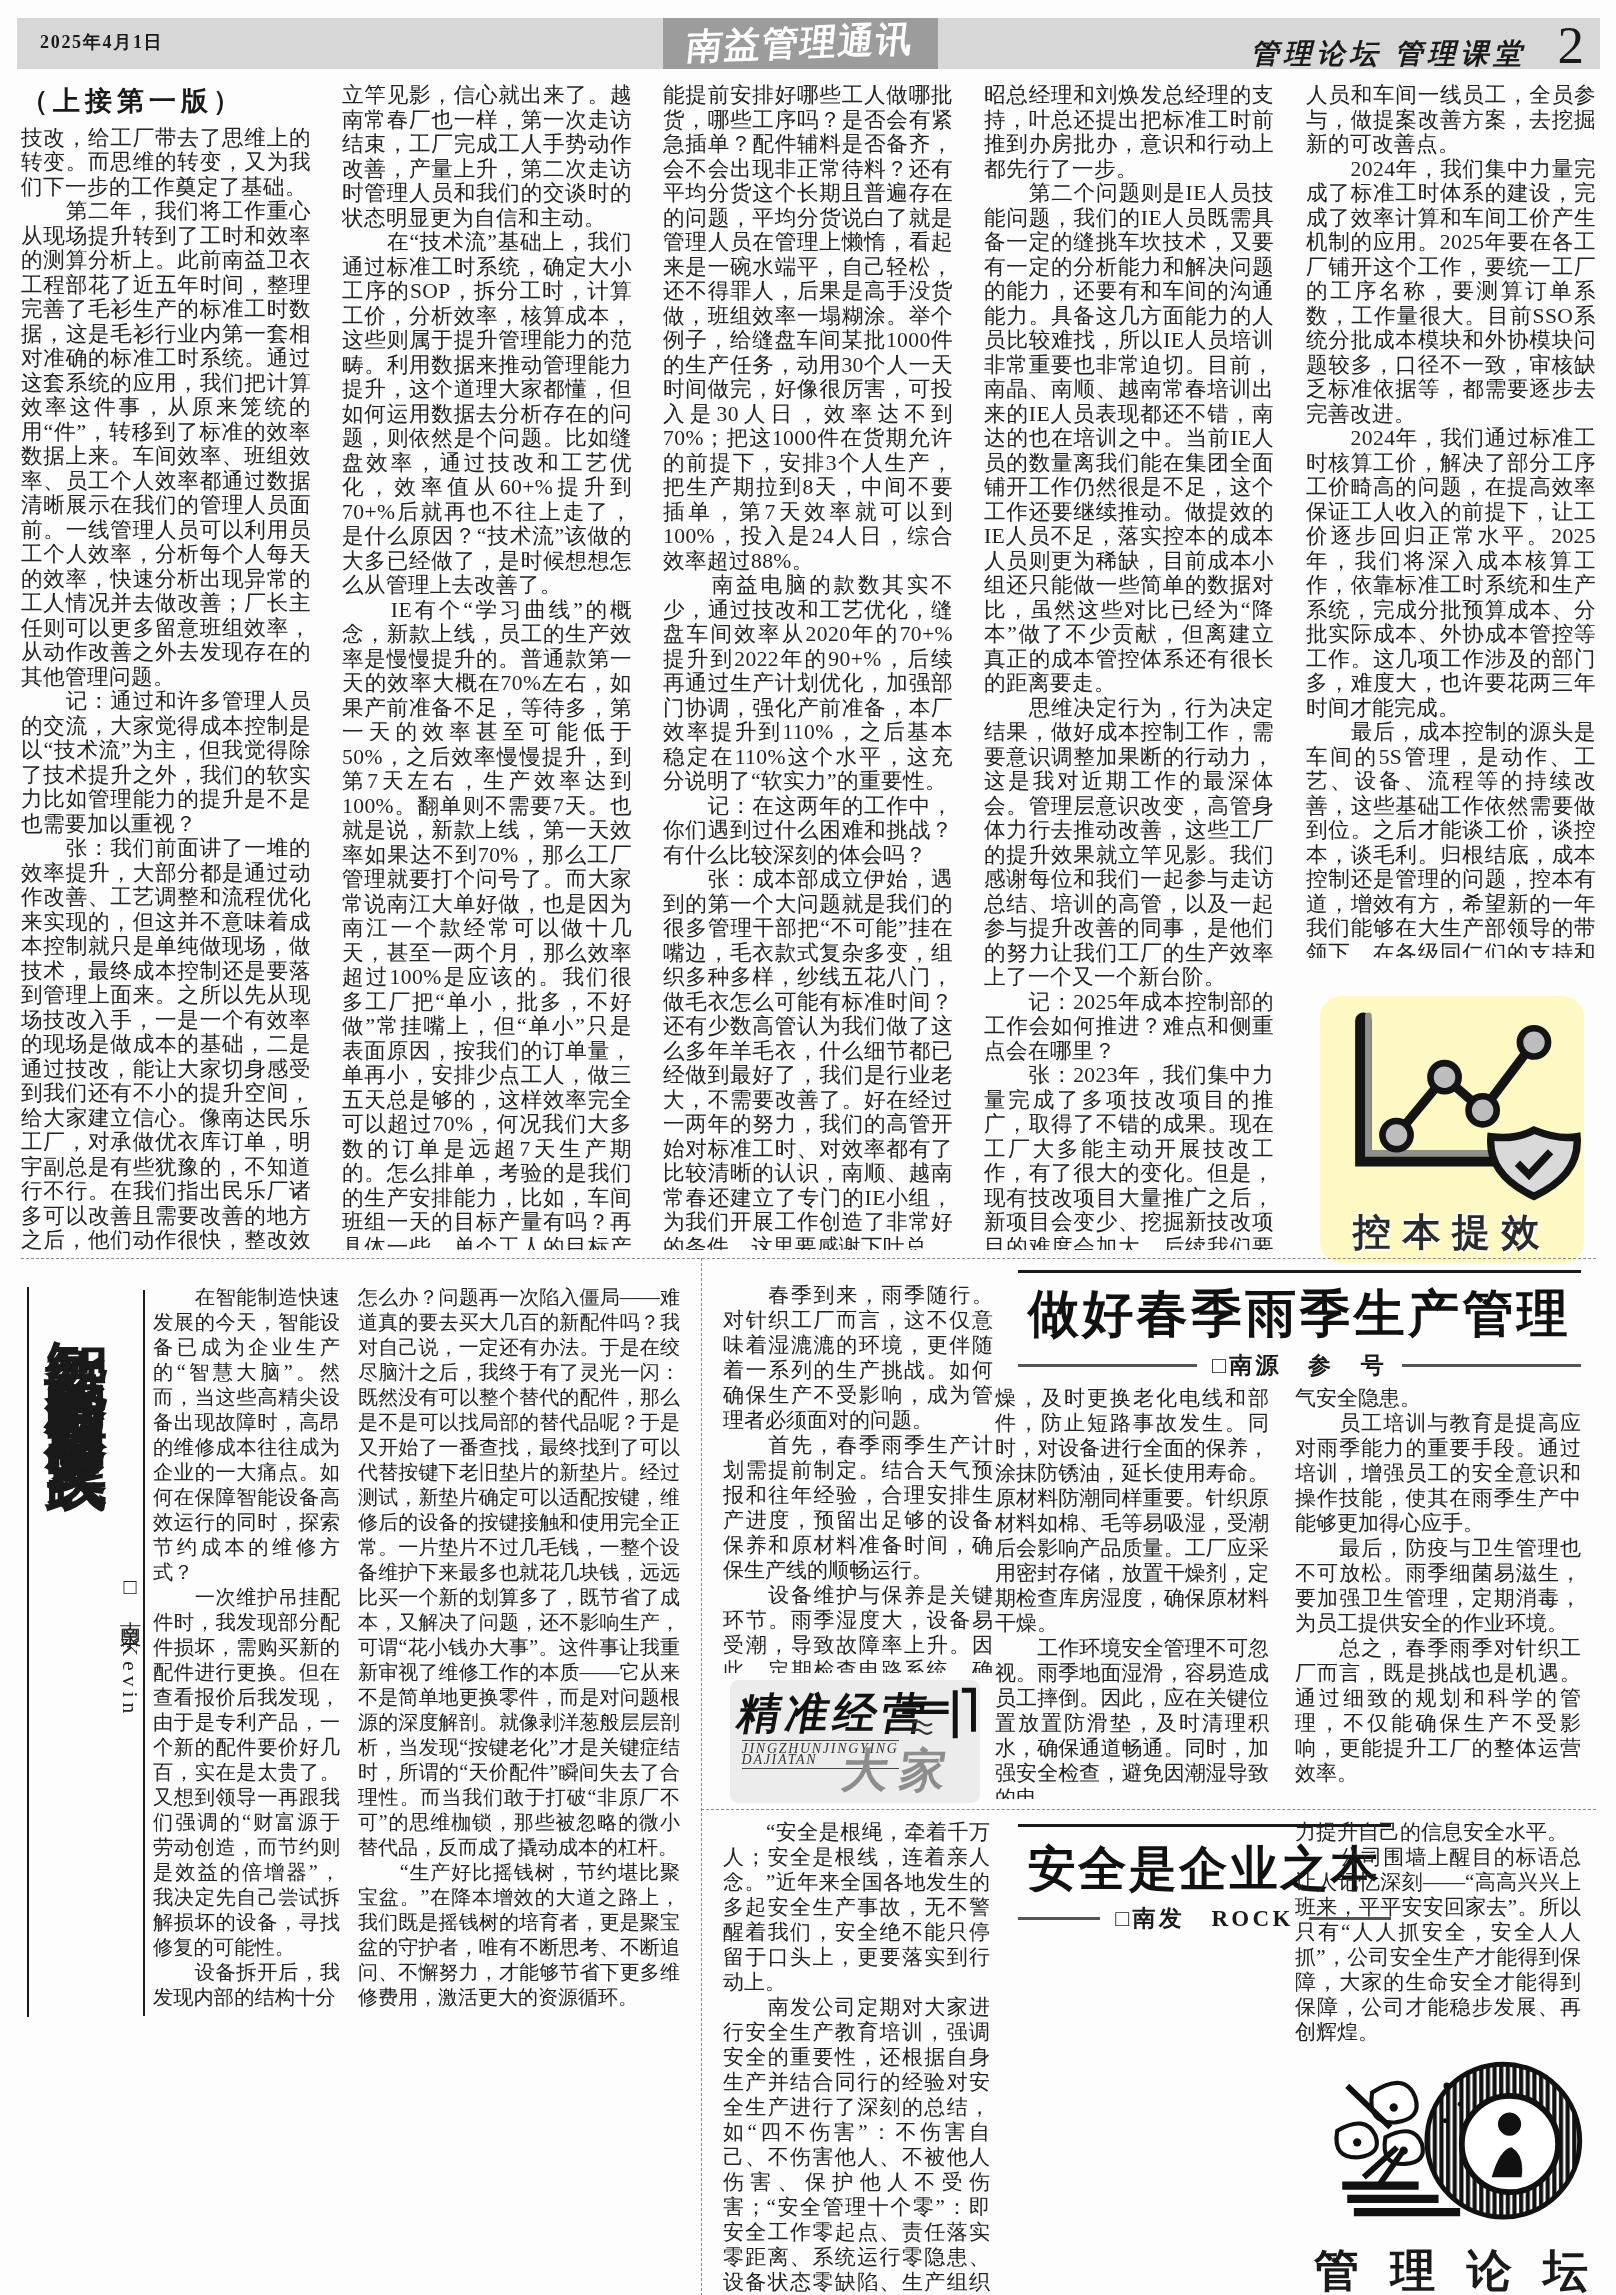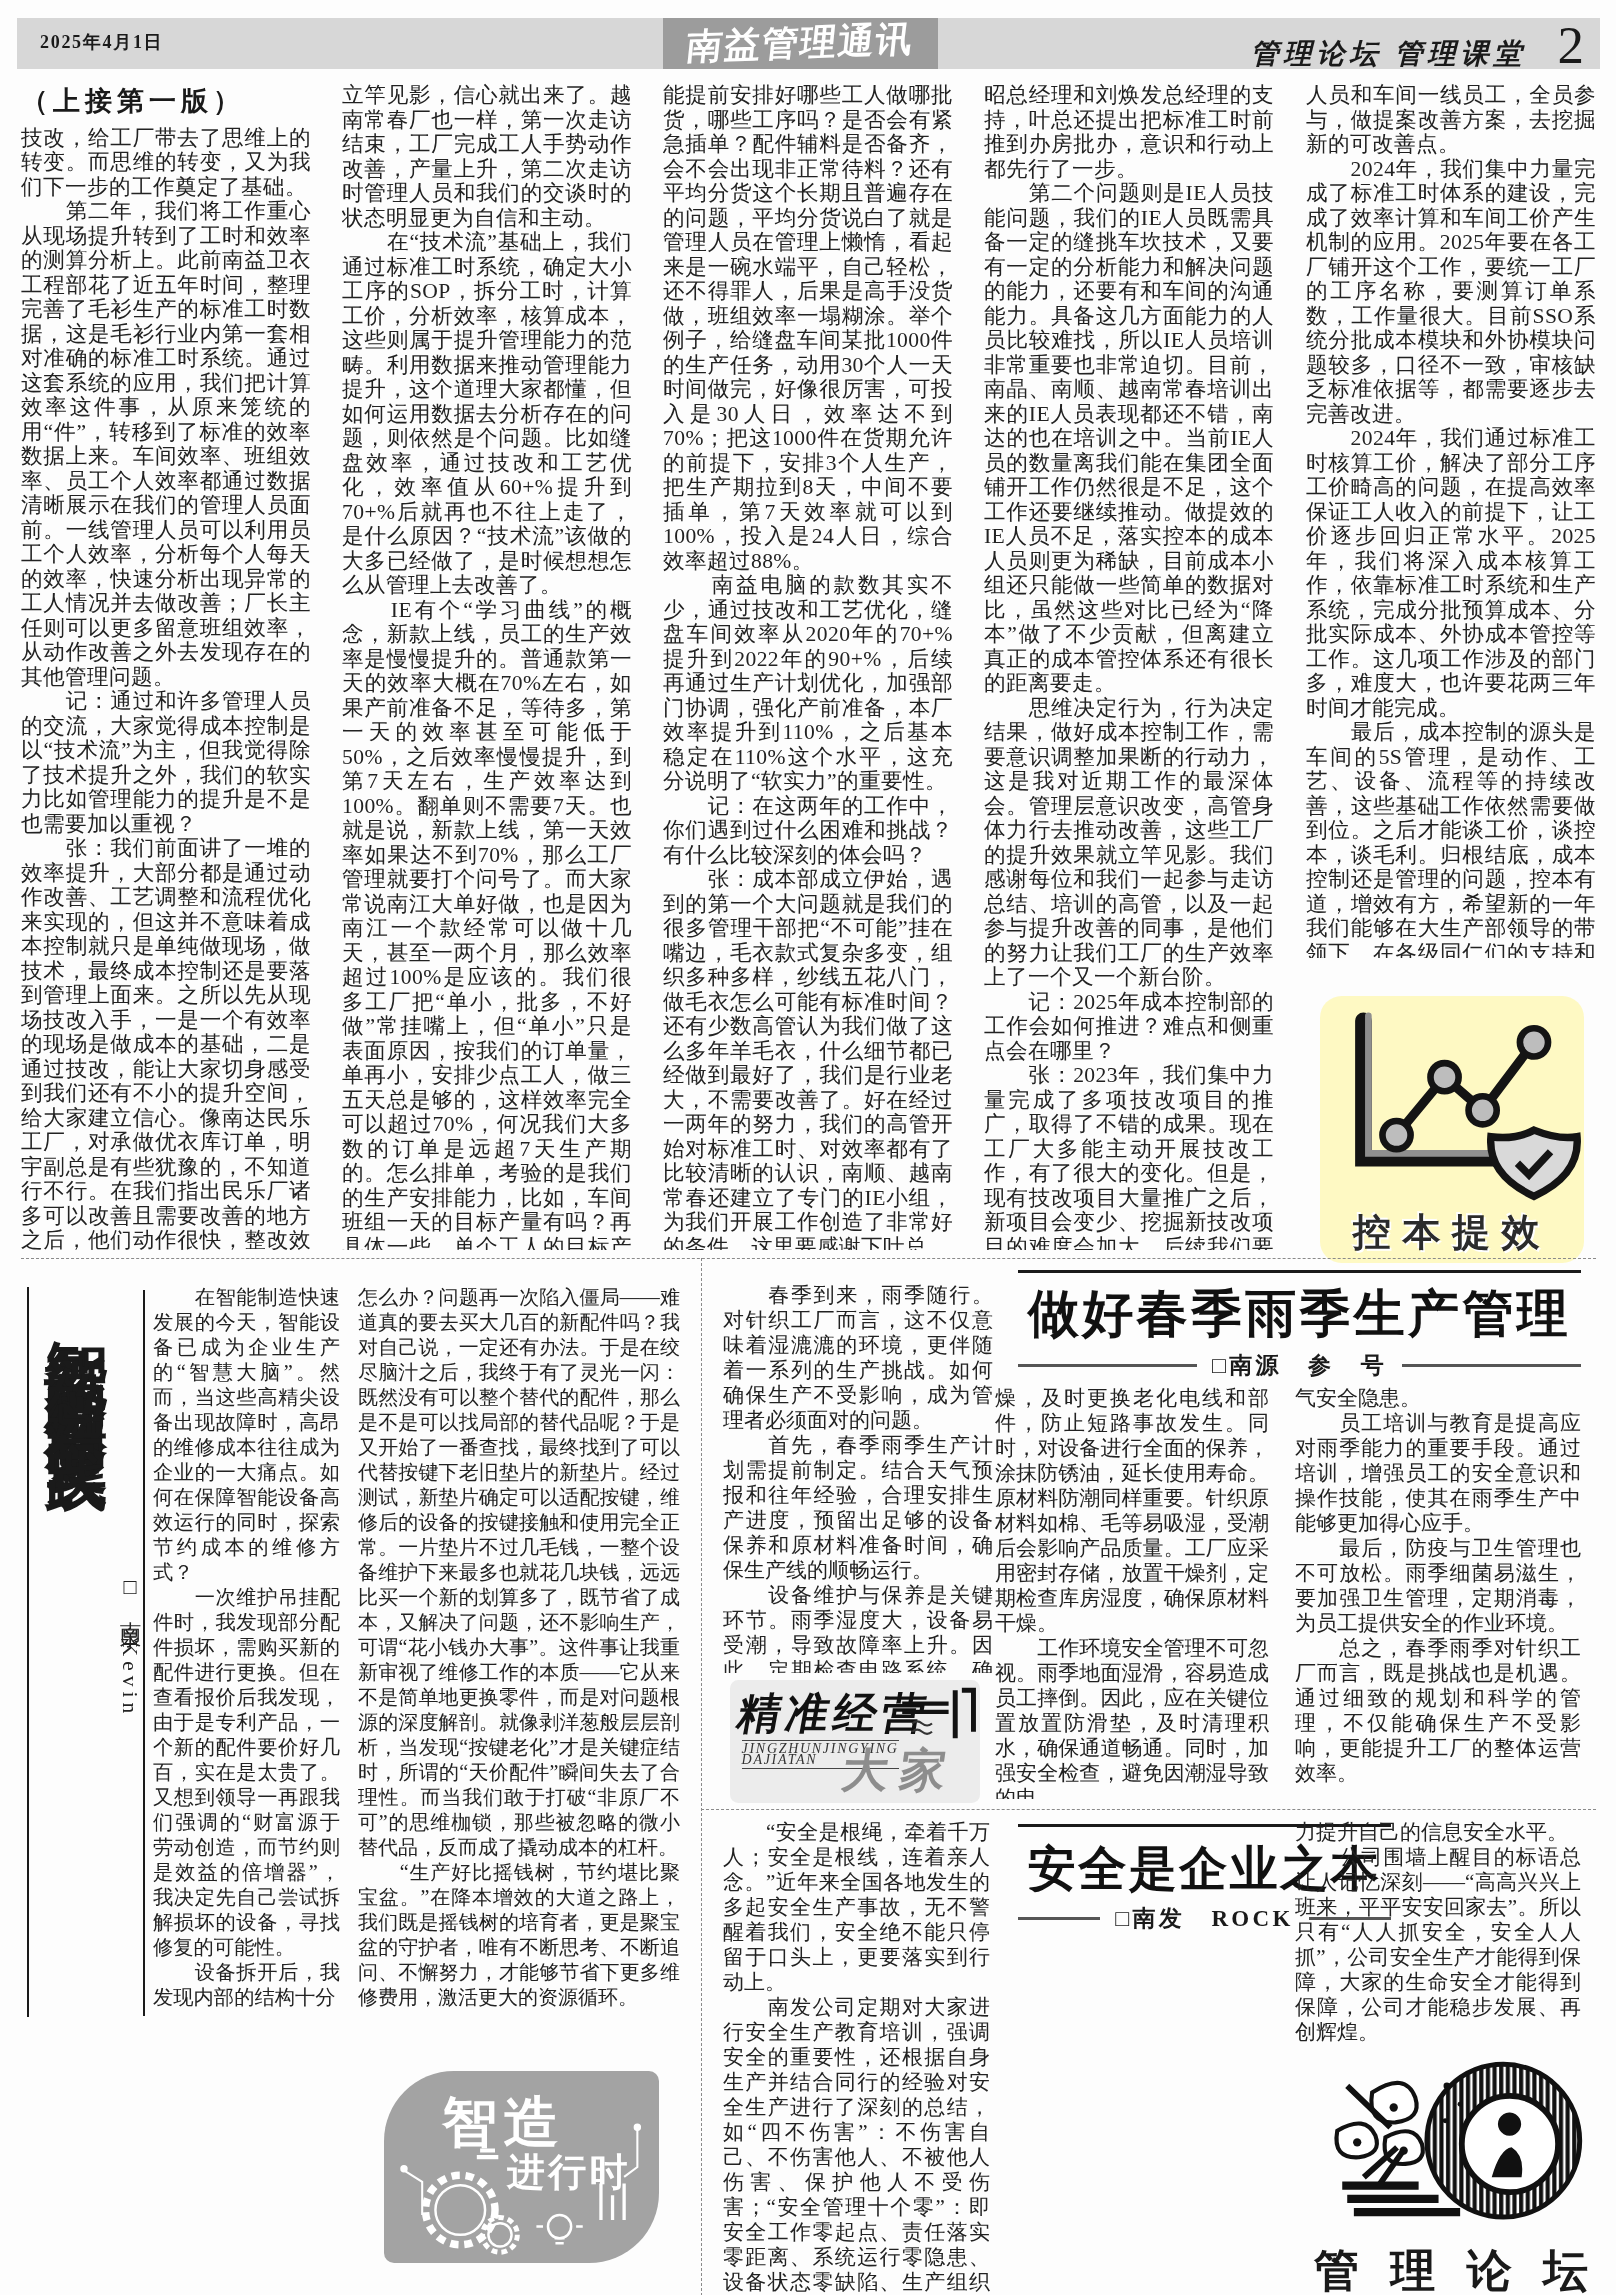--- a/index.html
+++ b/index.html
@@ -106,41 +106,20 @@
   <div class="abs rule" style="left:27px;top:1287px;width:1.7px;height:730px;"></div>
   <div class="abs" id="dev-title" style="left:38px;top:1290px;height:730px;">智能设备的『微创新』修复实践</div>
   <div class="abs" id="dev-author" style="left:116px;top:1575px;height:348px;">□南泉　Kevin</div>
   <div class="abs rule" style="left:143px;top:1290px;width:1.7px;height:726px;"></div>
   <div class="abs coltext" style="left:153px;top:1285px;width:187px;height:731px;font-size:20.3px;line-height:25px;">　　在智能制造快速发展的今天，智能设备已成为企业生产的“智慧大脑”。然而，当这些高精尖设备出现故障时，高昂的维修成本往往成为企业的一大痛点。如何在保障智能设备高效运行的同时，探索节约成本的维修方式？
 　　一次维护吊挂配件时，我发现部分配件损坏，需购买新的配件进行更换。但在查看报价后我发现，由于是专利产品，一个新的配件要价好几百，实在是太贵了。又想到领导一再跟我们强调的“财富源于劳动创造，而节约则是效益的倍增器”，我决定先自己尝试拆解损坏的设备，寻找修复的可能性。
 　　设备拆开后，我发现内部的结构十分</div>
   <div class="abs coltext" style="left:358px;top:1285px;width:322px;height:771px;font-size:20px;line-height:25px;">怎么办？问题再一次陷入僵局——难道真的要去买大几百的新配件吗？我对自己说，一定还有办法。于是在绞尽脑汁之后，我终于有了灵光一闪：既然没有可以整个替代的配件，那么是不是可以找局部的替代品呢？于是又开始了一番查找，最终找到了可以代替按键下老旧垫片的新垫片。经过测试，新垫片确定可以适配按键，维修后的设备的按键接触和使用完全正常。一片垫片不过几毛钱，一整个设备维护下来最多也就花几块钱，远远比买一个新的划算多了，既节省了成本，又解决了问题，还不影响生产，可谓“花小钱办大事”。这件事让我重新审视了维修工作的本质——它从来不是简单地更换零件，而是对问题根源的深度解剖。就像剥洋葱般层层剖析，当发现“按键老化”才是关键症结时，所谓的“天价配件”瞬间失去了合理性。而当我们敢于打破“非原厂不可”的思维枷锁，那些被忽略的微小替代品，反而成了撬动成本的杠杆。
 　　“生产好比摇钱树，节约堪比聚宝盆。”在降本增效的大道之路上，我们既是摇钱树的培育者，更是聚宝盆的守护者，唯有不断思考、不断追问、不懈努力，才能够节省下更多维修费用，激活更大的资源循环。</div>
 
-  <div class="abs" id="zhizao-tile" style="left:384px;top:2071px;width:275px;height:192px;">
-    <div class="abs" style="left:58px;top:15px;font-size:55px;font-weight:800;color:#fff;letter-spacing:6.6px;">智造</div>
-    <div class="abs" style="left:123px;top:76px;font-size:38px;font-weight:700;color:#fff;letter-spacing:3.3px;">进行时</div>
-    <svg class="abs" style="left:0;top:0;" width="275" height="192" viewBox="0 0 332 232">
-      <g fill="none" stroke="#fff" stroke-width="3">
-        <circle cx="92" cy="168" r="30"></circle>
-        <circle cx="92" cy="168" r="42" stroke-dasharray="10 7" stroke-width="9"></circle>
-        <circle cx="140" cy="198" r="14"></circle>
-        <circle cx="140" cy="198" r="21" stroke-dasharray="7 5" stroke-width="6"></circle>
-        <g>
-          <circle cx="212" cy="188" r="14"></circle>
-          <path d="M206 202 h12 M207 208 h10 M192 188 h-8 M232 188 h8"></path>
-        </g>
-        <path d="M262 180 v-44 M276 180 v-30 M290 180 v-44" stroke-width="4"></path>
-        <path d="M24 120 l22 14 v40 M306 70 v46 l-16 12" stroke-width="2.5"></path>
-        <path d="M116 96 h18 M112 104 h26" stroke-width="5"></path>
-        <circle cx="24" cy="118" r="3" fill="#fff"></circle>
-        <circle cx="306" cy="68" r="3" fill="#fff"></circle>
-      </g>
-    </svg>
-  </div>
 
   <div class="abs coltext" style="left:723px;top:1283px;width:270px;height:390px;font-size:21px;line-height:25px;">　　春季到来，雨季随行。对针织工厂而言，这不仅意味着湿漉漉的环境，更伴随着一系列的生产挑战。如何确保生产不受影响，成为管理者必须面对的问题。
 　　首先，春季雨季生产计划需提前制定。结合天气预报和往年经验，合理安排生产进度，预留出足够的设备保养和原材料准备时间，确保生产线的顺畅运行。
 　　设备维护与保养是关键环节。雨季湿度大，设备易受潮，导致故障率上升。因此，定期检查电路系统，确保干</div>
   <div class="abs rule" style="left:1018px;top:1270px;width:563px;height:2.5px;"></div>
   <div class="abs headline" style="left:1018px;top:1280px;width:563px;font-size:51px;letter-spacing:3.3px;text-align:center;">做好春季雨季生产管理</div>
   <div class="abs coltext" style="left:995px;top:1386px;width:274px;height:413px;font-size:21px;line-height:25px;">燥，及时更换老化电线和部件，防止短路事故发生。同时，对设备进行全面的保养，涂抹防锈油，延长使用寿命。原材料防潮同样重要。针织原材料如棉、毛等易吸湿，受潮后会影响产品质量。工厂应采用密封存储，放置干燥剂，定期检查库房湿度，确保原材料干燥。
 　　工作环境安全管理不可忽视。雨季地面湿滑，容易造成员工摔倒。因此，应在关键位置放置防滑垫，及时清理积水，确保通道畅通。同时，加强安全检查，避免因潮湿导致的电</div>
   <div class="abs byline-row" style="left:1018px;top:1350px;width:563px;">
     <div class="byline-rule"></div>

